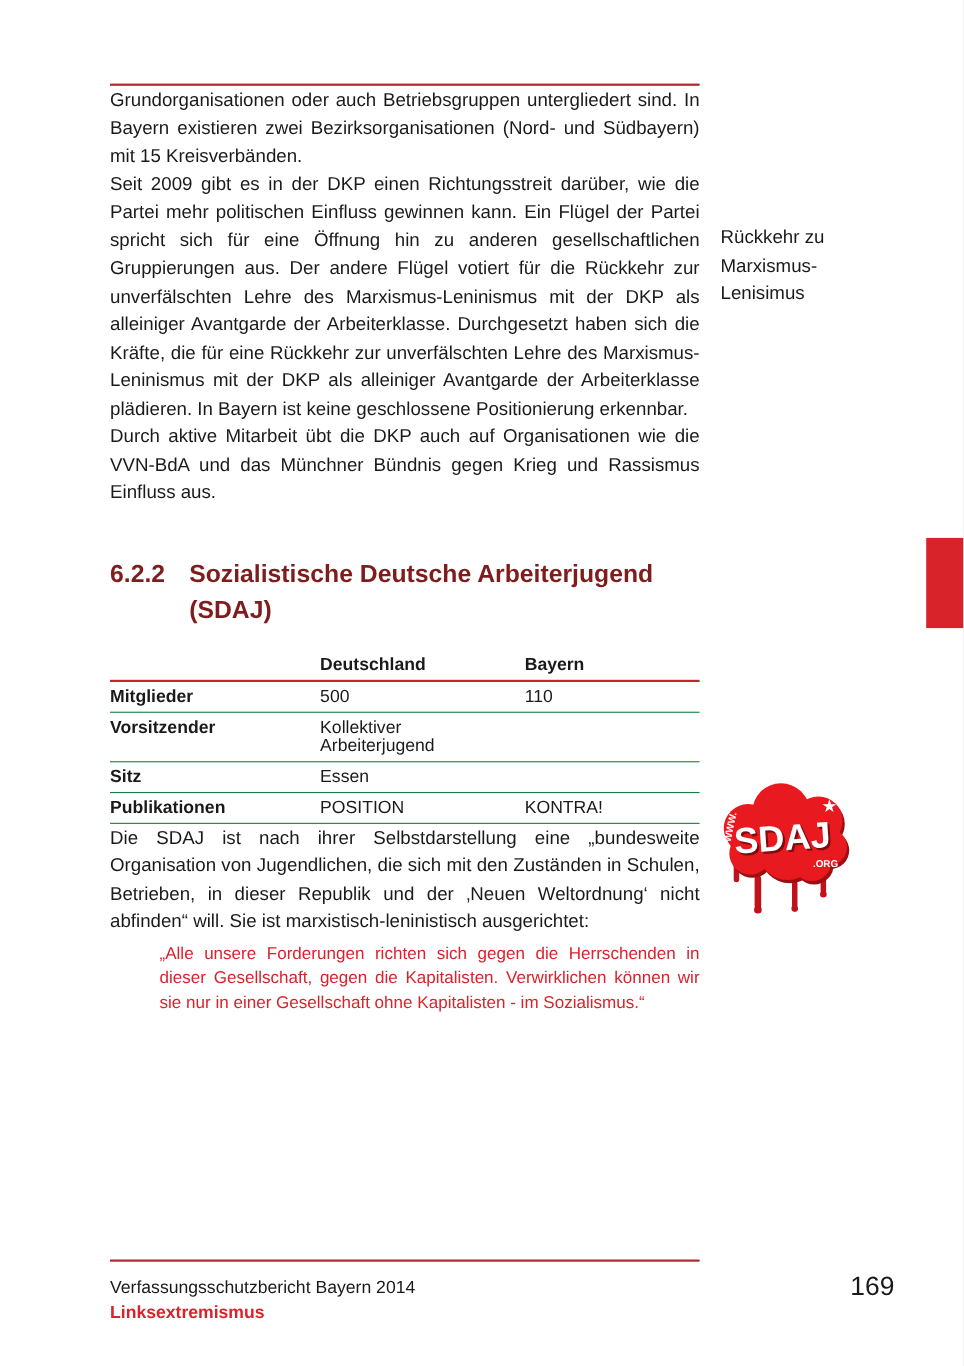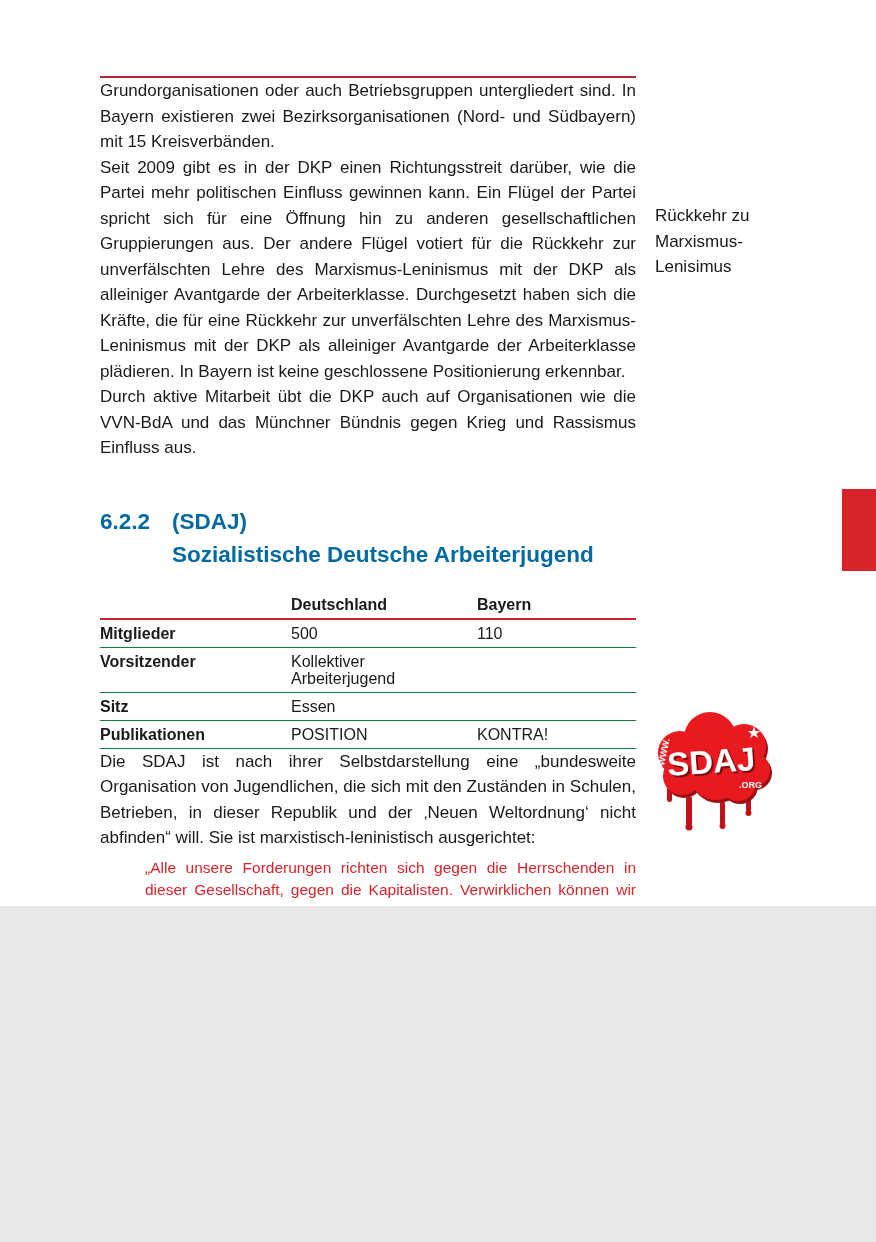--- a/index.html
+++ b/index.html
@@ -1,20 +1,20 @@
 <!DOCTYPE html>
 <html lang="de"><head>
 <meta charset="utf-8">
 <style>
   * { box-sizing: border-box; }
   html, body { margin: 0; padding: 0; background: #e8e8e8; }
   .page {
     position: relative;
     width: 876px;
-    height: 906px;
+    height: 1242px;
     margin: 0 auto;
     background: #ffffff;
     font-family: "Liberation Sans", sans-serif;
     color: #1a1a1a;
     overflow: hidden;
   }
   .main {
     position: absolute;
     left: 100px;
     top: 76px;
@@ -51,21 +51,21 @@
     right: 0;
     top: 489px;
     width: 34px;
     height: 82px;
     background: #d9232b;
   }
 
   .heading {
     display: flex;
     margin-top: 44px;
-    color: #0369a1;
+    color: #7f1d1d;
     font-weight: bold;
     font-size: 22.5px;
     line-height: 33px;
   }
   .heading .num { width: 72px; flex: 0 0 72px; }
 
   .tbl { margin-top: 20px; font-size: 16px; line-height: 17px; }
   .tbl-row {
     display: flex;
     padding: 5px 0;
@@ -134,22 +134,22 @@
   <div class="main">
     <div class="rule"></div>
 
     <p class="body p1">Grundorganisationen oder auch Betriebsgruppen untergliedert sind. In Bayern existieren zwei Bezirksorganisationen (Nord- und Südbayern) mit 15 Kreisverbänden.</p>
     <p class="body p2">Seit 2009 gibt es in der DKP einen Richtungsstreit darüber, wie die Partei mehr politischen Einfluss gewinnen kann. Ein Flügel der Partei spricht sich für eine Öffnung hin zu anderen gesellschaftlichen Gruppierungen aus. Der andere Flügel votiert für die Rückkehr zur unverfälschten Lehre des Marxismus-Leninismus mit der DKP als alleiniger Avantgarde der Arbeiterklasse. Durchgesetzt haben sich die Kräfte, die für eine Rückkehr zur unverfälschten Lehre des Marxismus-Leninismus mit der DKP als alleiniger Avantgarde der Arbeiterklasse plädieren. In Bayern ist keine geschlossene Positionierung erkennbar.</p>
     <p class="body p3">Durch aktive Mitarbeit übt die DKP auch auf Organisationen wie die VVN-BdA und das Münchner Bündnis gegen Krieg und Rassismus Einfluss aus.</p>
 
     <div class="heading">
       <span class="num">6.2.2</span>
       <span class="txt">
+        <div>Sozialistische Deutsche Arbeiterjugend</div>
         <div>(SDAJ)</div>
-        <div>Sozialistische Deutsche Arbeiterjugend</div>
       </span>
     </div>
 
     <div class="tbl">
       <div class="tbl-row header">
         <div class="c1"></div>
         <div class="c2">Deutschland</div>
         <div class="c3">Bayern</div>
       </div>
       <div class="tbl-row">

